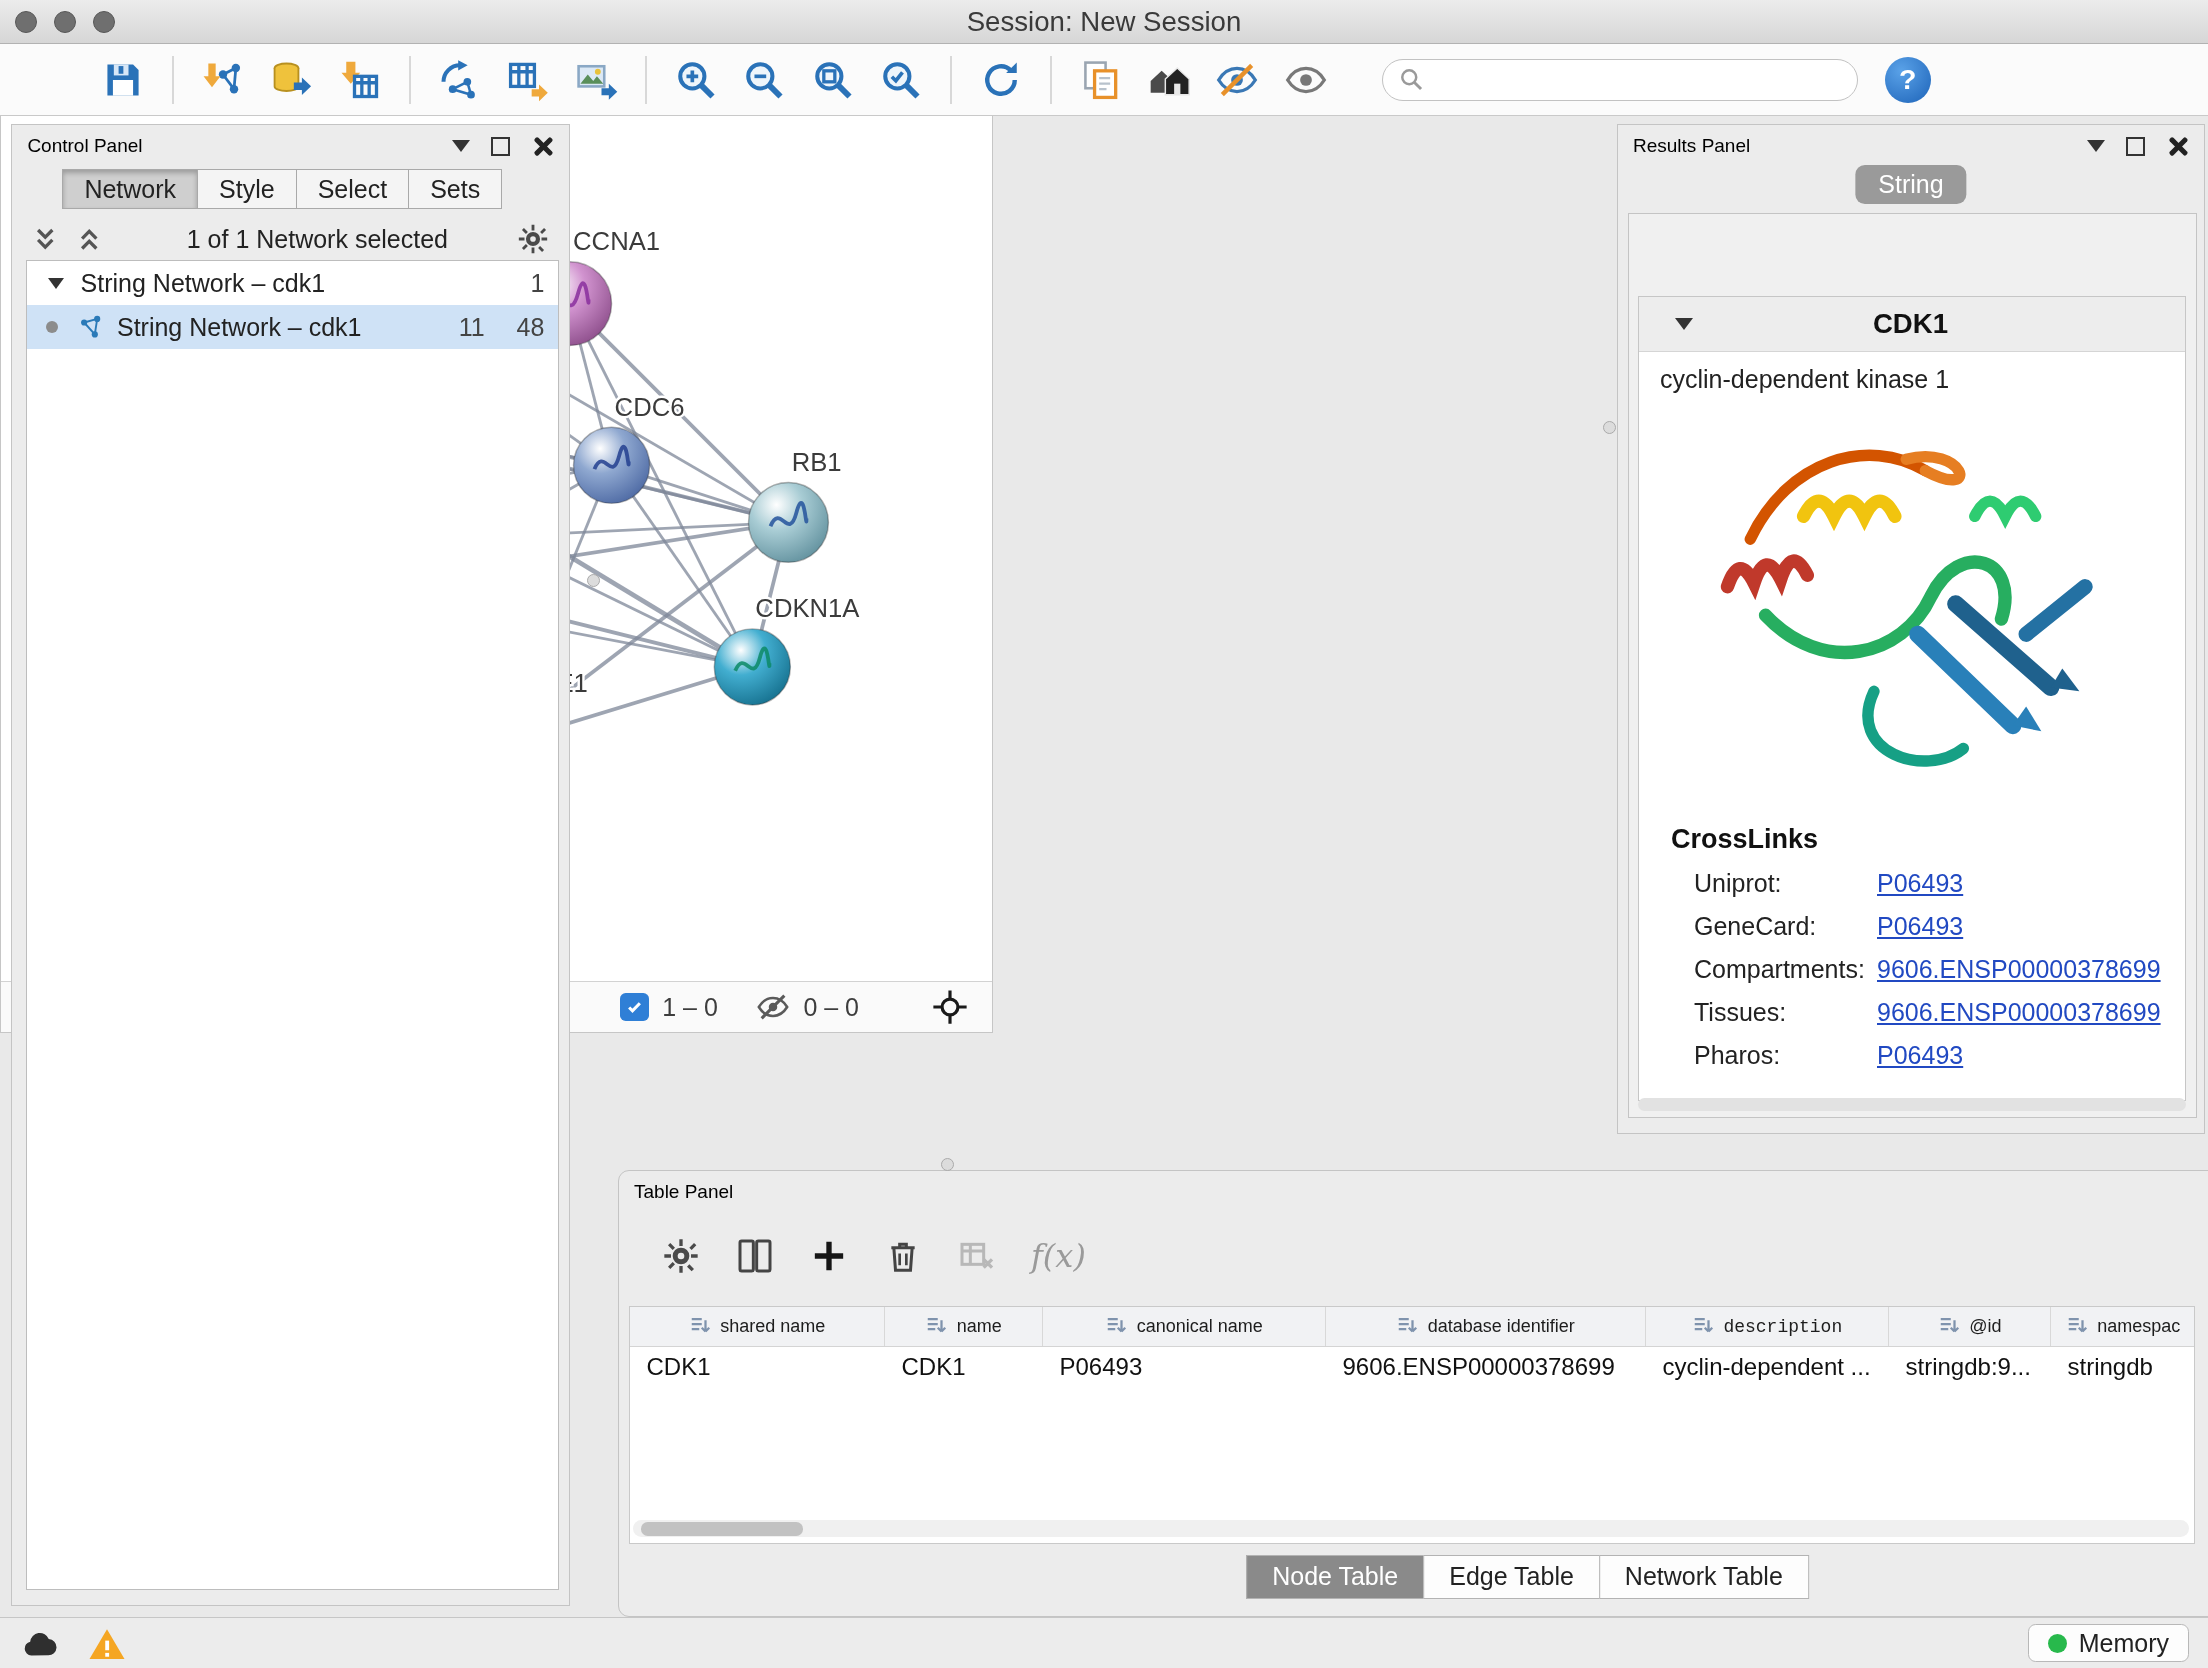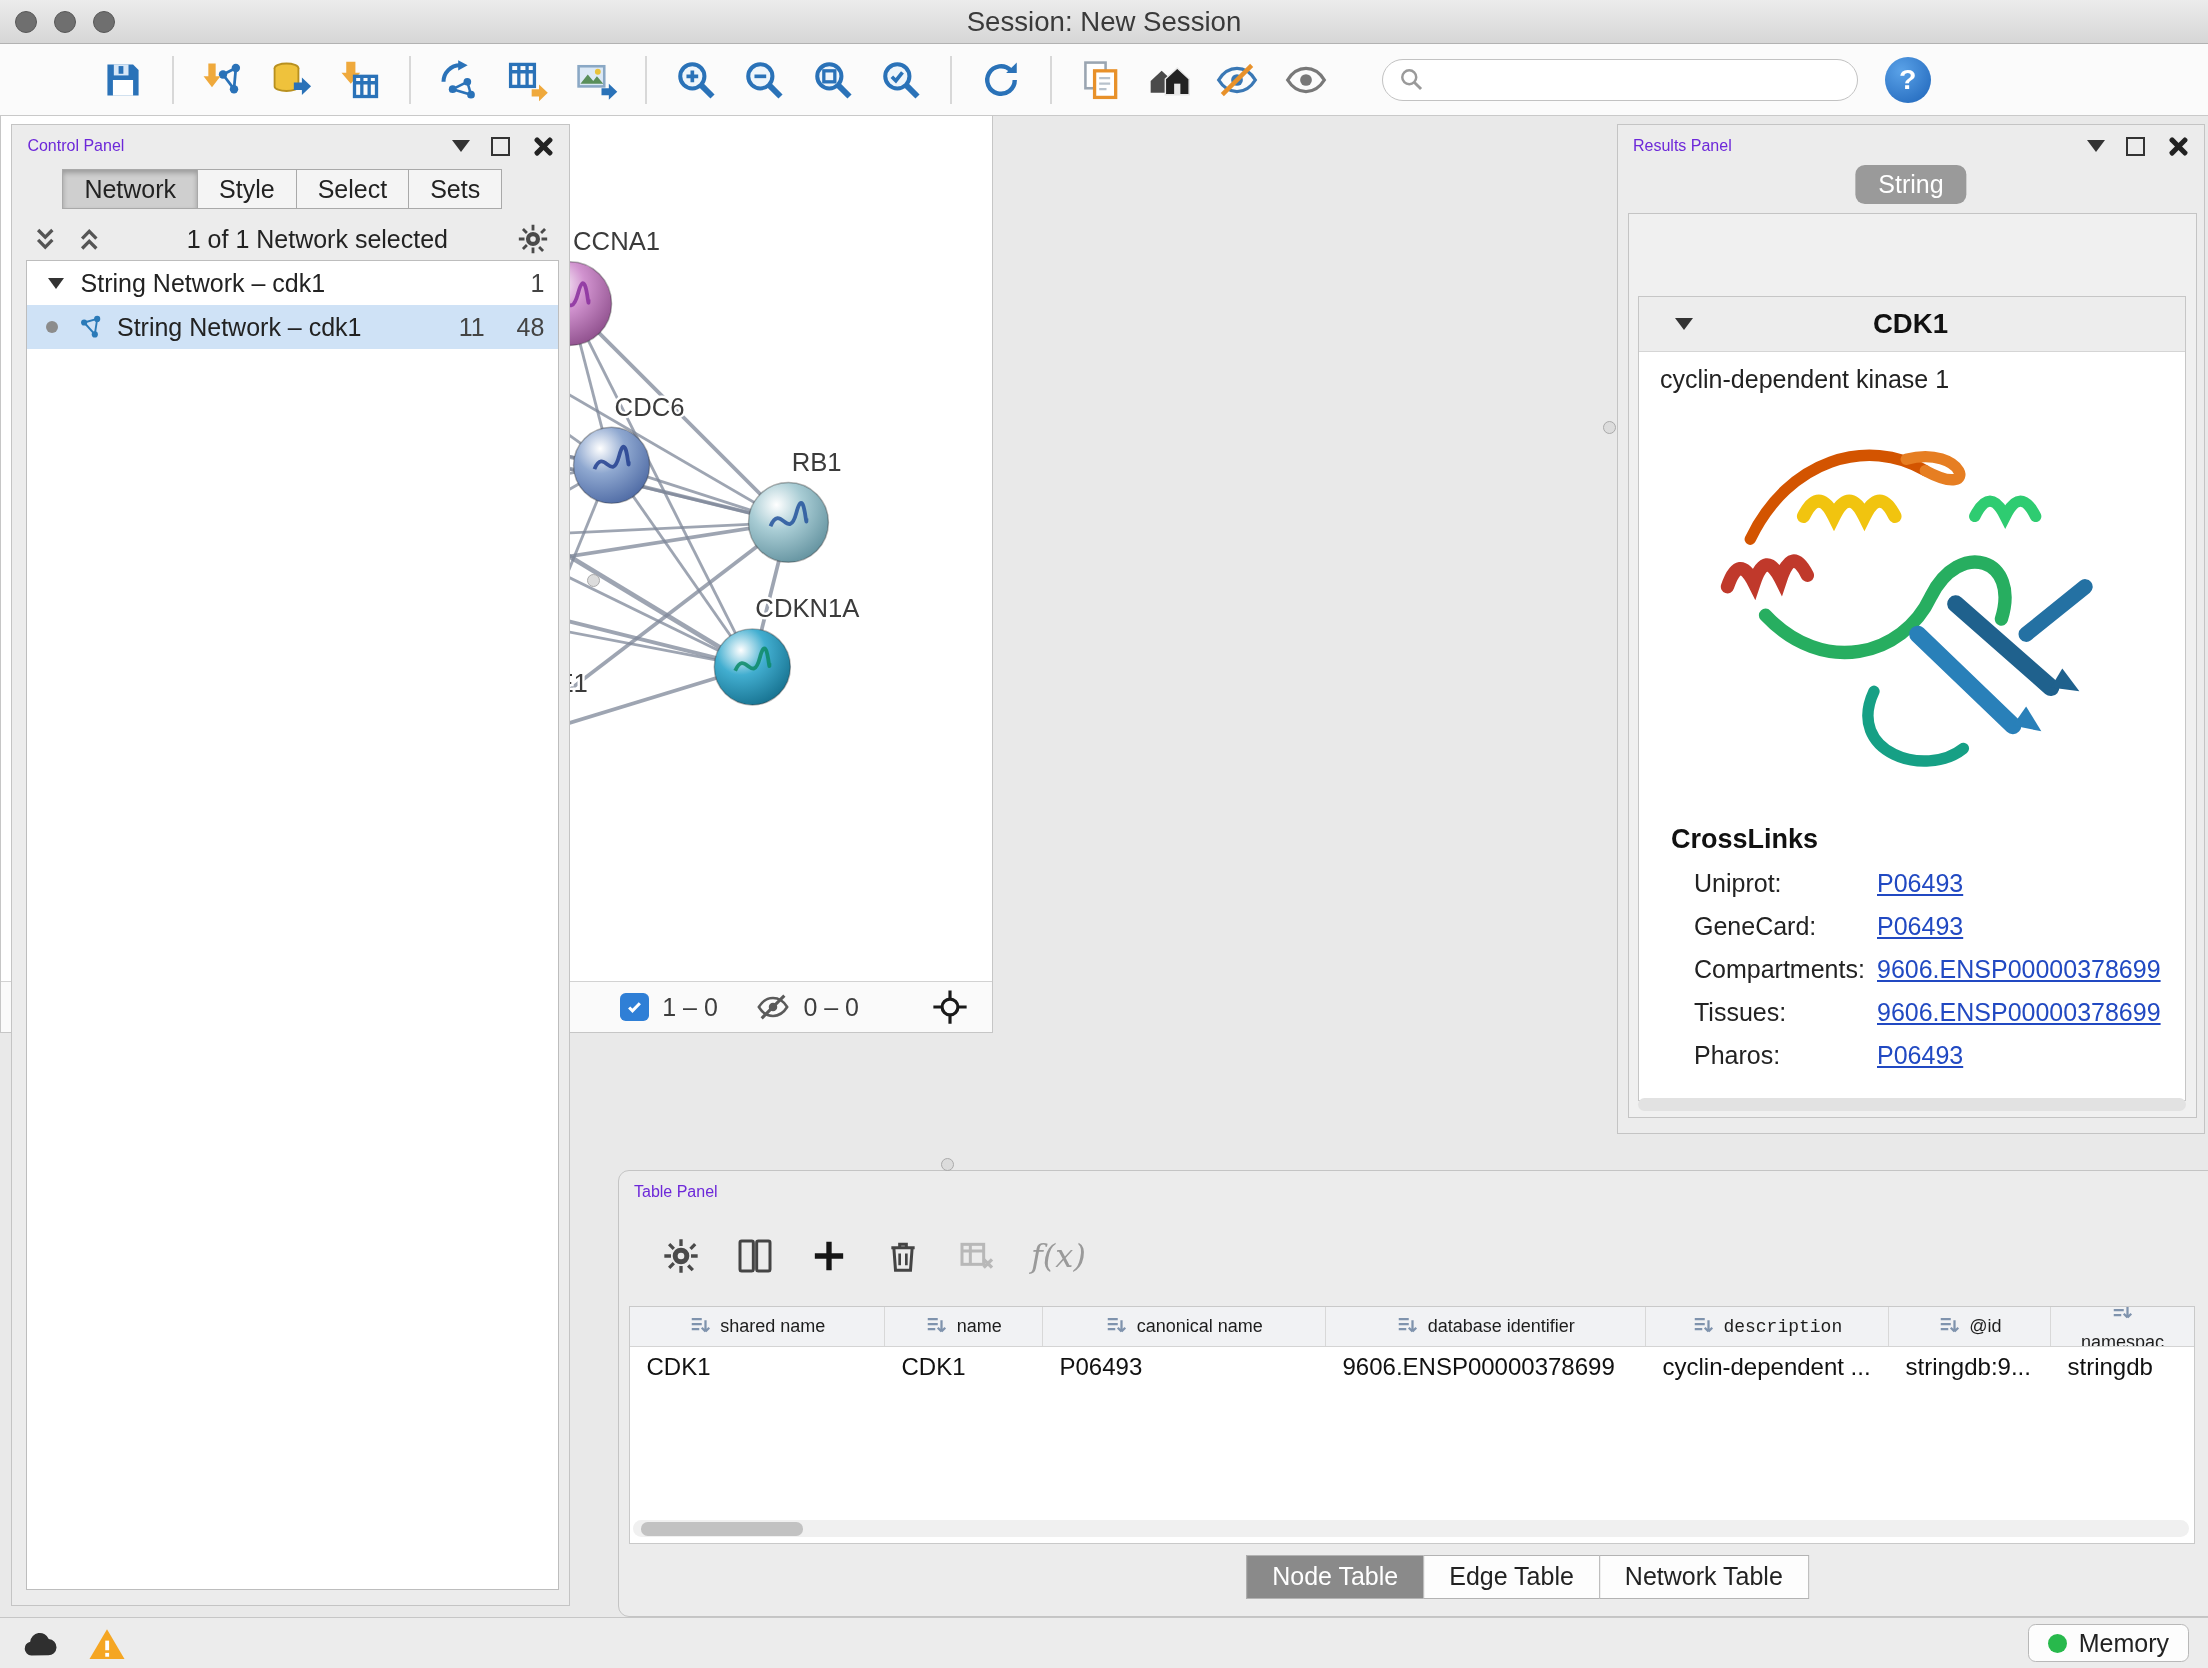--- a/index.html
+++ b/index.html
@@ -24,21 +24,21 @@
   #search-box { margin-left:42px; width:476px; height:42px; border:1px solid #c2c2c2; border-radius:21px;
     background:#fff; display:flex; align-items:center; padding:0 15px; }
   #search-box svg { width:27px; height:27px; margin-right:9.5px; }
   #search-input { border:none; outline:none; flex:1; font-size:25px; font-family:inherit; background:transparent; }
   #help-btn { margin-left:27px; width:46px; height:46px; border-radius:50%; background:radial-gradient(circle at 35% 30%, #5aa2e8, #1d63b8);
     color:#fff; font-size:28.5px; font-weight:bold; display:flex; align-items:center; justify-content:center; border:none; cursor:pointer; }
 
   
   .panel { position:absolute; background:#ececec; border:1px solid #c4c4c4; }
   .panel-header { height:42px; display:flex; align-items:center; padding:0 15px; }
-  .panel-title { font-size:16px; color:#6d28d9; }
+  .panel-title { font-size:19px; color:#000000; }
   .ph-icons { margin-left:auto; display:flex; align-items:center; gap:21px; }
   .tri-down { width:0; height:0; border-left:9.5px solid transparent; border-right:9.5px solid transparent; border-top:12.4px solid #333; }
   .float-box { width:19px; height:19px; border:2.9px solid #333; background:transparent; }
   .x-ic { position:relative; width:23px; height:23px; }
   .x-ic::before,.x-ic::after { content:''; position:absolute; left:9.5px; top:0; width:4.8px; height:23px; background:#222; border-radius:1.9px; }
   .x-ic::before { transform:rotate(45deg); } .x-ic::after { transform:rotate(-45deg); }
 
   
   #control-panel { left:11.4px; top:124px; width:559px; height:1482px; }
   #control-tabs { display:flex; padding:1.9px 0 0 51px; }
@@ -707,21 +707,21 @@
           </div>
           <div class="th" style="width: 162px;">
             <svg viewBox="0 0 20 20">
               <g stroke="#7f93ad" stroke-width="1.8" fill="none">
                 <path d="M3 4h8M3 8h8M3 12h6"></path>
                 <path d="M14 5v9m0 0l-3-3m3 3l3-3"></path>
               </g>
             </svg>
             <span>@id</span>
           </div>
-          <div class="th" style="width: 145px; flex-direction: column;">
+          <div class="th" style="width: 145px;">
             <svg viewBox="0 0 20 20">
               <g stroke="#7f93ad" stroke-width="1.8" fill="none">
                 <path d="M3 4h8M3 8h8M3 12h6"></path>
                 <path d="M14 5v9m0 0l-3-3m3 3l3-3"></path>
               </g>
             </svg>
             <span>namespac</span>
           </div>
         </div>
       <div id="tbl-row">

